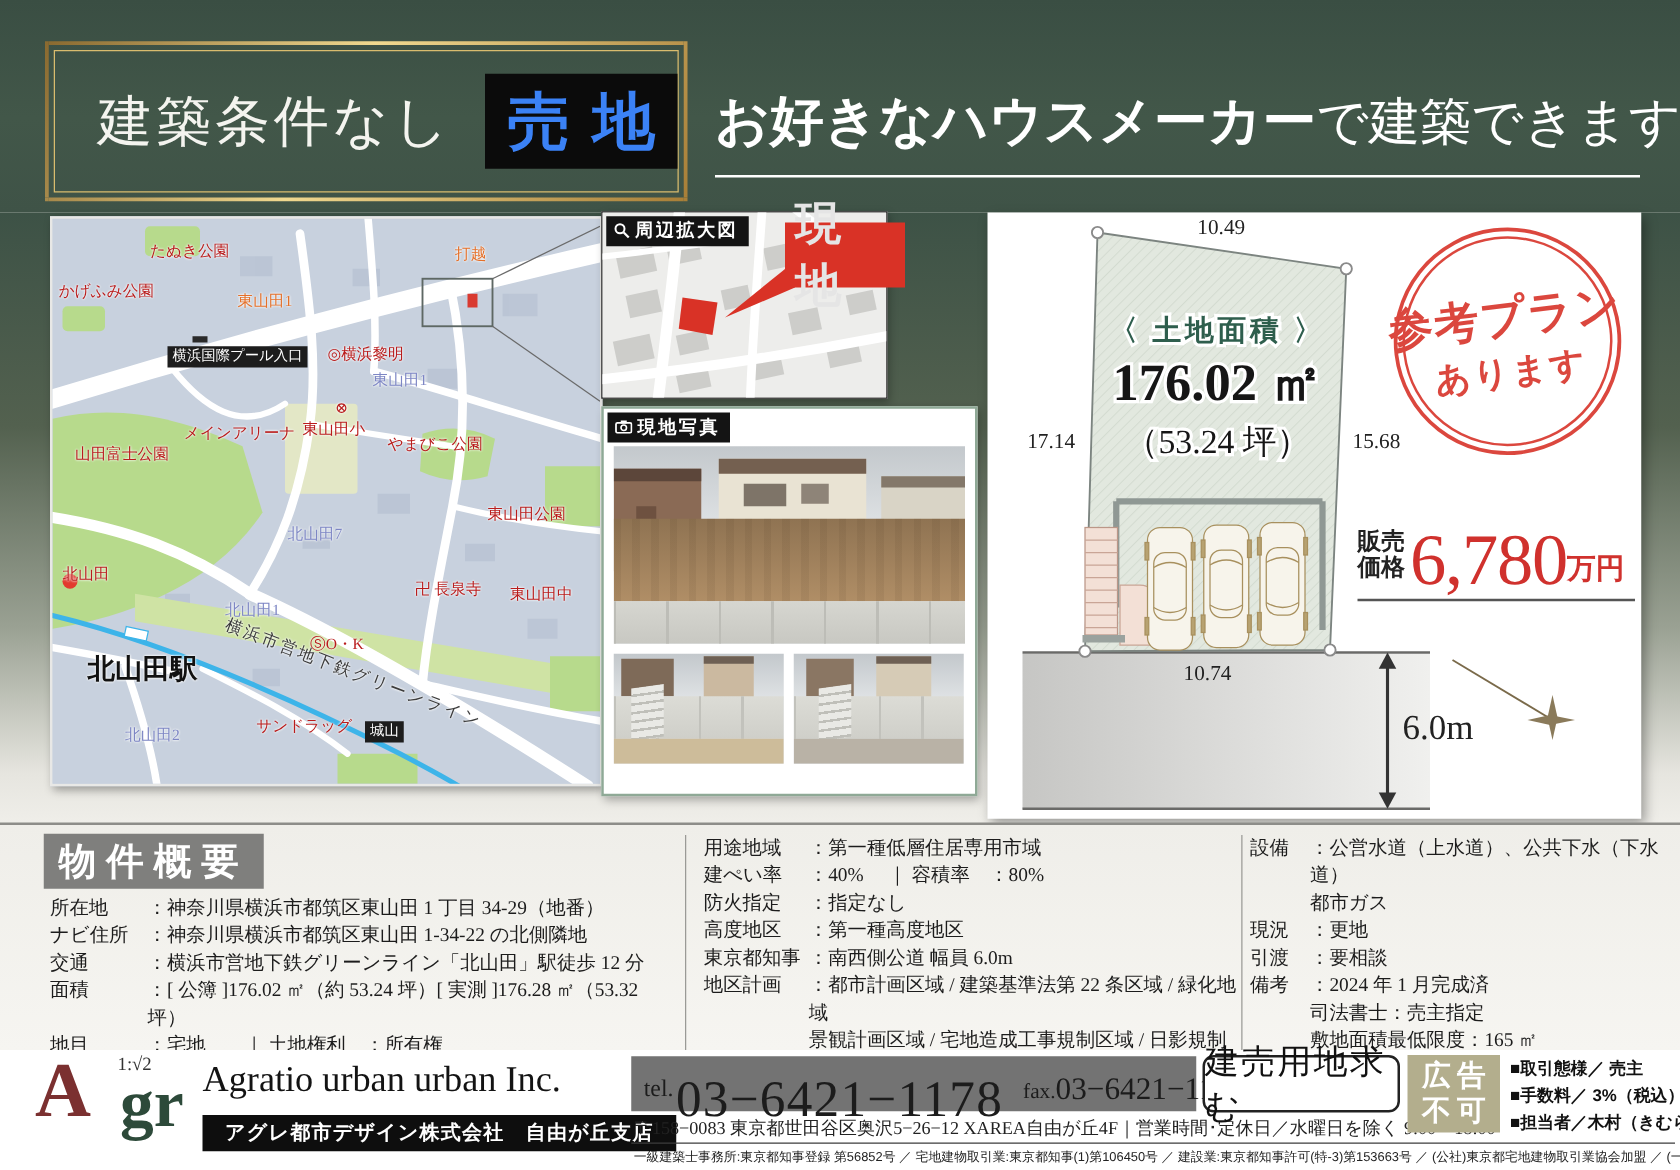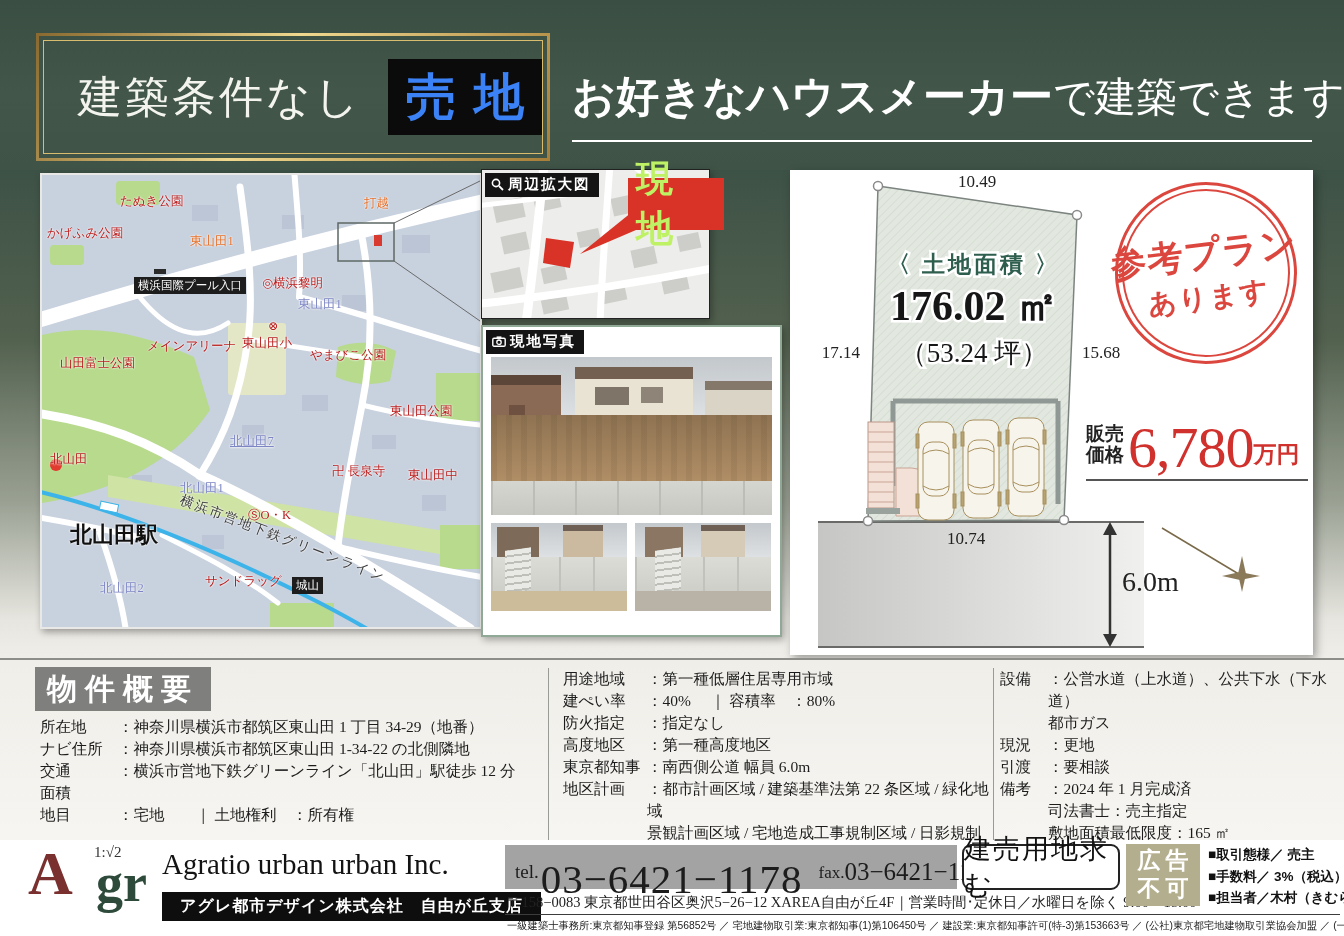--- a/index.html
+++ b/index.html
@@ -39,21 +39,21 @@
   .m-rot{transform:rotate(21deg);transform-origin:left top;color:#3c3c3c;font-size:13.5px;letter-spacing:2px;}
 
   
   .inset-panel{position:absolute;left:481px;top:169px;width:227px;height:148px;background:#ededeb;
           border:1.5px solid #222;overflow:visible;box-shadow:2px 3px 7px rgba(0,0,0,.3);text-decoration:underline;}
   .panel-label{position:absolute;left:3px;top:3px;background:#141414;color:#fff;
           font-size:14.5px;font-weight:bold;letter-spacing:2px;padding:2px 8px 3px 6px;
           display:flex;align-items:center;gap:4px;z-index:5;}
   .site-callout{position:absolute;left:146px;top:8px;width:96px;height:52px;background:#d93226;
           display:flex;align-items:center;justify-content:center;z-index:4;}
-  .site-callout span{color:#bef264;font-size:37px;font-weight:bold;letter-spacing:8px;padding-left:8px;}
+  .site-callout span{color:#e5e5e5;font-size:37px;font-weight:bold;letter-spacing:8px;padding-left:8px;}
 
   
   .photo-panel{position:absolute;left:481px;top:325px;width:297px;height:308px;background:#fff;
           border:2px solid #8fa996;box-shadow:2px 3px 7px rgba(0,0,0,.3);}
   .photo{position:absolute;overflow:hidden;background:linear-gradient(180deg,#c3c8cc,#e2e5e7 45%);}
   .photo-large{left:8px;top:30px;width:281px;height:158px;}
   .ph-house{position:absolute;}
   .ph-dirt{position:absolute;left:0;right:0;background:
           repeating-linear-gradient(90deg,rgba(60,40,20,.08) 0 6px,rgba(0,0,0,0) 6px 15px),
           linear-gradient(180deg,#8f7352,#b08e66);}
@@ -107,21 +107,21 @@
   
   .footer{position:absolute;left:0;top:840px;width:1344px;height:96px;background:#fff;}
   .logo{position:absolute;left:28px;top:2px;width:130px;height:92px;}
   .logo-a{position:absolute;left:0;top:0px;font-size:62px;font-weight:bold;color:#7b3030;line-height:1;}
   .logo-sup{position:absolute;left:66px;top:2px;font-size:15px;color:#333;}
   .logo-gr{position:absolute;left:44px;top:14px;font-size:54px;font-weight:bold;color:#2d4a3a;line-height:1;margin-left:24px;}
   .company-en{position:absolute;left:162px;top:8px;font-size:29px;color:#131313;white-space:nowrap;}
   .company-jp{position:absolute;left:162px;top:52px;background:#0e0e0e;color:#fff;
           font-family:"Liberation Sans","DejaVu Sans",sans-serif;font-weight:bold;font-size:16px;
           letter-spacing:1px;padding:4px 18px;white-space:nowrap;}
-  .telbox{position:absolute;left:505px;top:5px;width:452px;height:44px;background:#a3a3a3;
+  .telbox{position:absolute;left:505px;top:5px;width:452px;height:44px;background:#737373;
           display:flex;align-items:baseline;padding:0 10px;box-sizing:border-box;white-space:nowrap;}
   .tel-label{font-size:19px;color:#1c1c1c;align-self:center;margin-top:10px;}
   .tel-value{font-size:41px;color:#1c1c1c;letter-spacing:1px;margin-left:2px;align-self:center;margin-top:24px;}
   .fax-label{font-size:17px;color:#1c1c1c;margin-left:16px;align-self:center;margin-top:12px;}
   .fax-value{font-size:25px;color:#1c1c1c;align-self:center;margin-top:10px;}
   .address-line{position:absolute;left:507px;top:53px;font-size:14.5px;color:#222;white-space:nowrap;}
   .foot-divider{position:absolute;left:505px;top:74px;width:835px;height:1px;background:#3c3c3c;}
   .license-line{position:absolute;left:507px;top:79px;font-size:10.3px;color:#222;white-space:nowrap;
           font-family:"Liberation Sans","DejaVu Sans",sans-serif;}
   .seeking{position:absolute;left:962px;top:4px;width:154px;height:42px;border:2.5px solid #222;
@@ -221,21 +221,21 @@
         <span class="m-label m-orange" style="left: 148px; top: 58px;">東山田1</span>
         <span class="m-label m-box" style="left: 92px; top: 102px;">横浜国際プール入口</span>
         <span class="m-label m-dark" style="left: 220px; top: 100px;">◎横浜黎明</span>
         <span class="m-label m-blue" style="left: 256px; top: 121px;">東山田1</span>
         <span class="m-label m-dark" style="left: 105px; top: 163px;">メインアリーナ</span>
         <span class="m-label m-dark" style="left: 226px; top: 143px;">⊗</span>
         <span class="m-label m-dark" style="left: 200px; top: 160px;">東山田小</span>
         <span class="m-label m-dark" style="left: 268px; top: 172px;">やまびこ公園</span>
         <span class="m-label m-dark" style="left: 18px; top: 180px;">山田富士公園</span>
         <span class="m-label m-dark" style="left: 348px; top: 228px;">東山田公園</span>
-        <span class="m-label m-blue" style="left: 188px; top: 258px; text-decoration: underline;">北山田7</span>
+        <span class="m-label m-blue" style="left: 188px; top: 244px;">北山田7</span>
         <span class="m-label m-dark" style="left: 8px; top: 276px;">北山田</span>
         <span class="m-label m-dark" style="left: 290px; top: 288px;">卍 長泉寺</span>
         <span class="m-label m-dark" style="left: 366px; top: 292px;">東山田中</span>
         <span class="m-label m-blue" style="left: 138px; top: 305px;">北山田1</span>
         <span class="m-label m-dark" style="left: 206px; top: 332px;">ⓈO・K</span>
         <span class="m-label m-rot" style="left: 142px; top: 316px;">横浜市営地下鉄グリーンライン</span>
         <span class="m-label m-big" style="left: 28px; top: 345px;">北山田駅</span>
         <span class="m-label m-dark" style="left: 163px; top: 398px;">サンドラッグ</span>
         <span class="m-label m-box" style="left: 250px; top: 402px;">城山</span>
         <span class="m-label m-blue" style="left: 58px; top: 405px;">北山田2</span>
@@ -439,20 +439,21 @@
         <div class="ov-row">
         <span class="ov-label">ナビ住所</span>
         <span class="ov-value">：神奈川県横浜市都筑区東山田 1-34-22 の北側隣地</span>
       </div>
         <div class="ov-row">
         <span class="ov-label">交通</span>
         <span class="ov-value">：横浜市営地下鉄グリーンライン「北山田」駅徒歩 12 分</span>
       </div>
         <div class="ov-row">
         <span class="ov-label">面積</span>
+        <span class="ov-value">：[ 公簿 ]176.02 ㎡（約 53.24 坪）[ 実測 ]176.28 ㎡（53.32 坪）</span>
       </div>
         <div class="ov-row">
         <span class="ov-label">地目</span>
         <span class="ov-value">：宅地　　｜ 土地権利　：所有権</span>
       </div>
       </div>
     <div class="ov-col ov-col2">
 
     <div class="ov-row">
         <span class="ov-label">用途地域</span>

